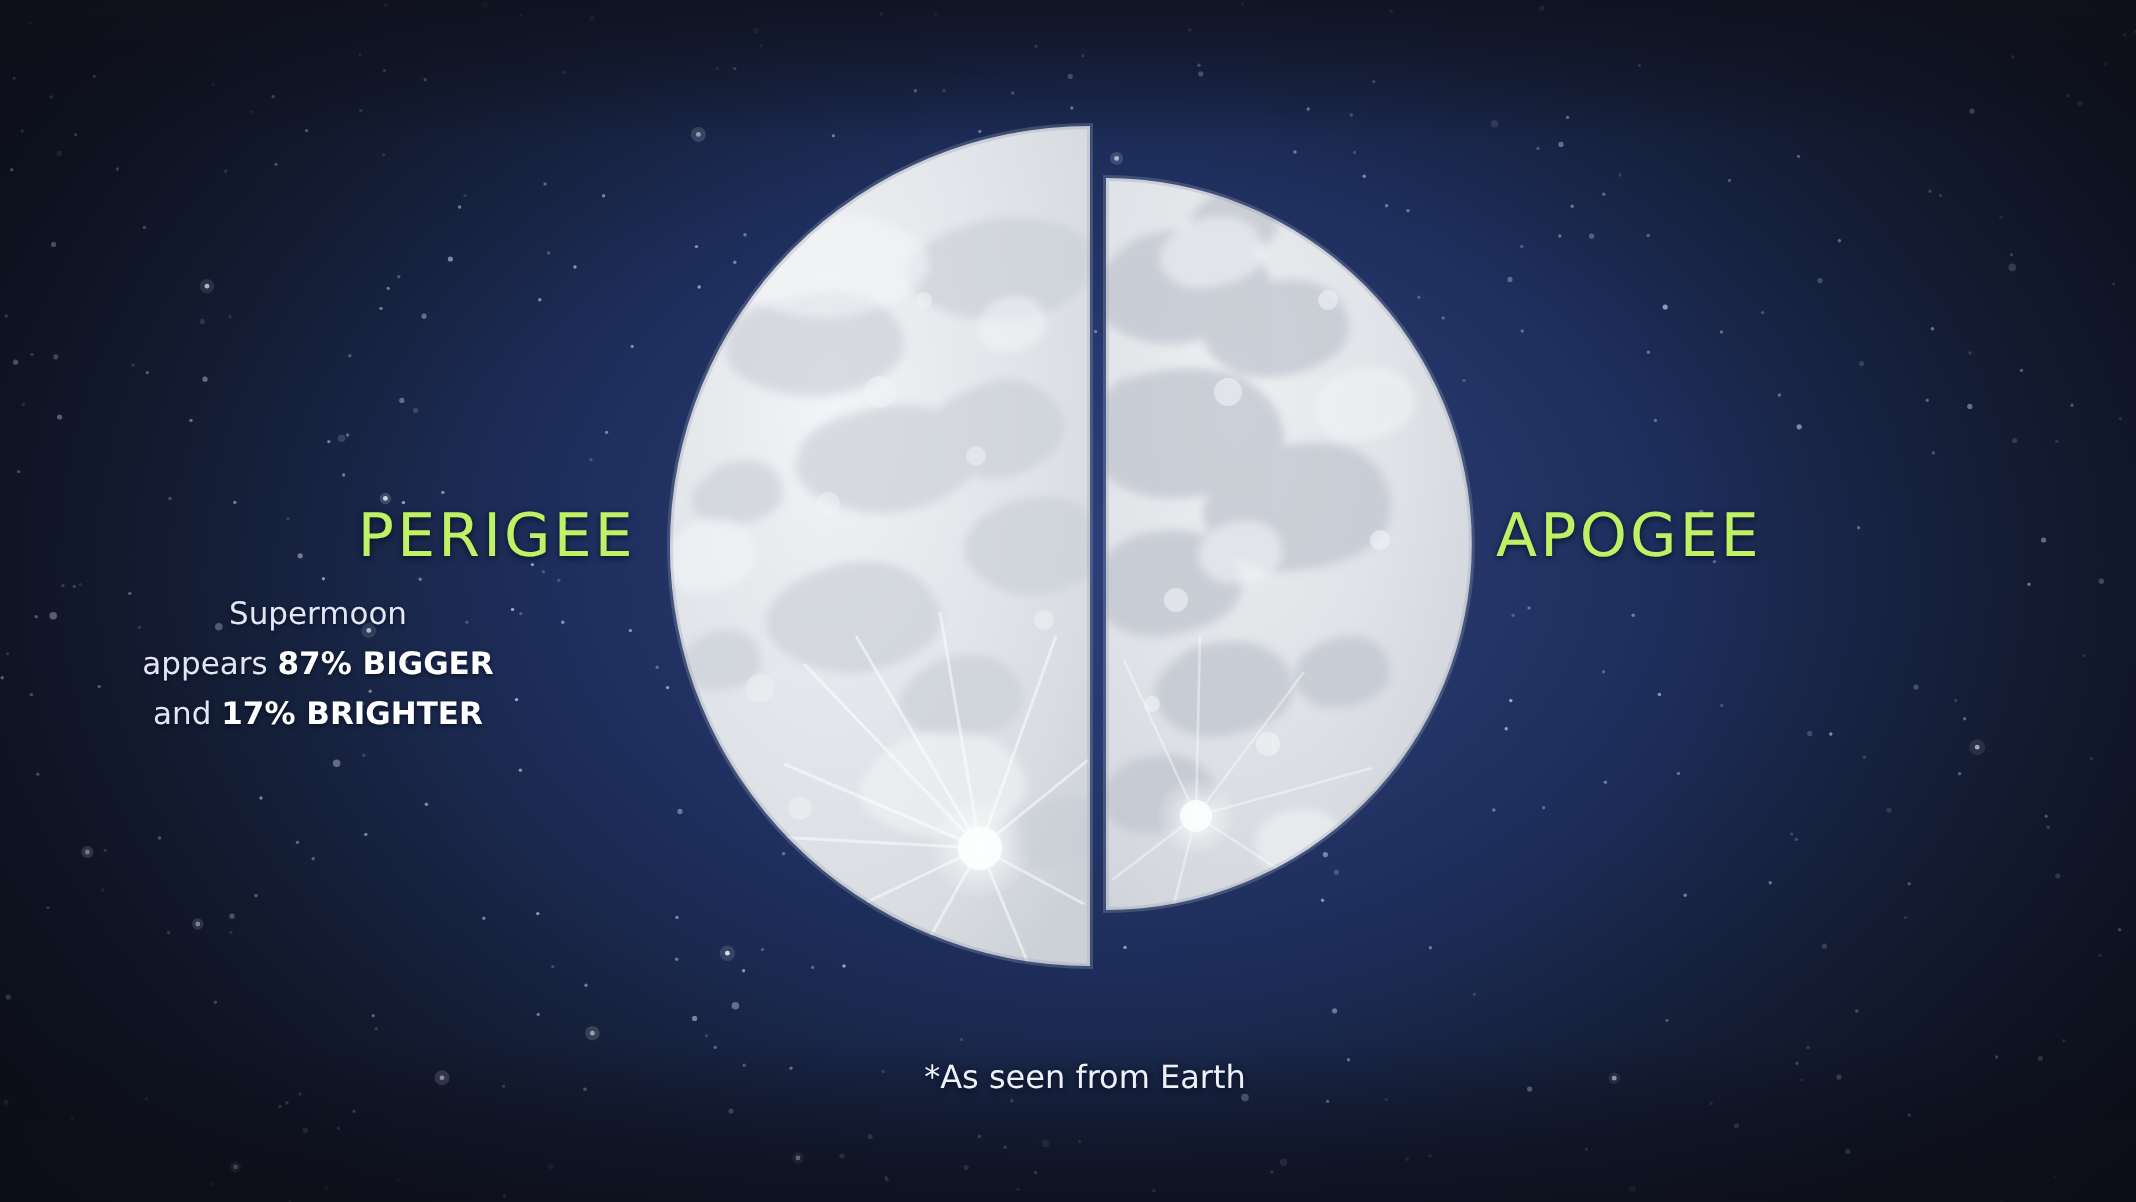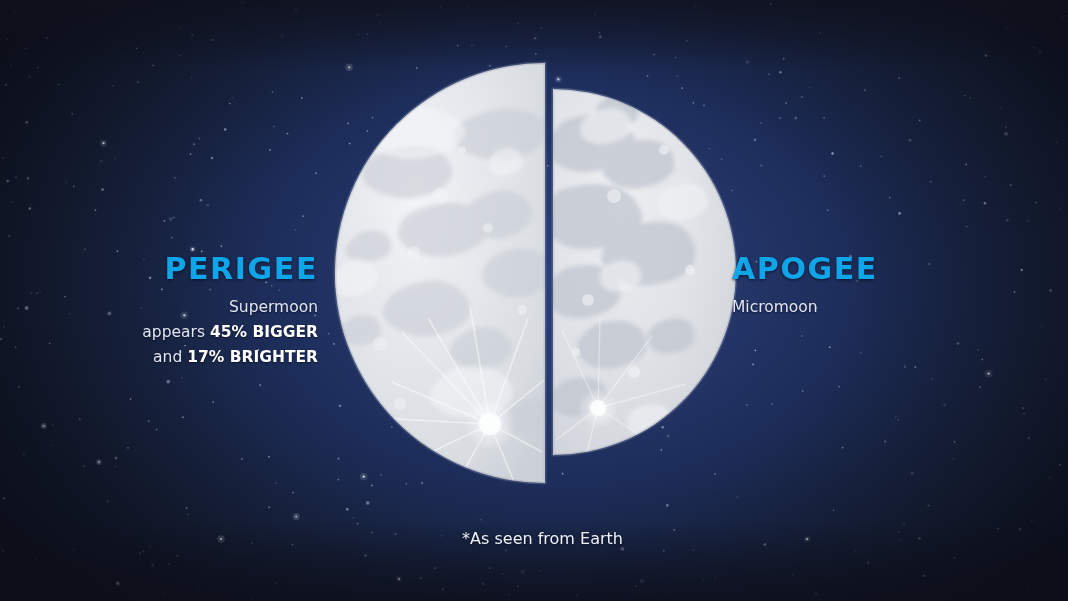--- a/index.html
+++ b/index.html
@@ -61,46 +61,47 @@
     inset: 0;
   }
   
   .label-block {
     position: absolute;
     color: #ffffff;
   }
   .label-title {
     font-size: 30px;
     letter-spacing: 1.6px;
-    font-weight: 700;
-    color: #0ea5e9;
+    font-weight: 400;
+    color: #bef264;
     text-shadow: 0 1px 3px rgba(6,10,28,0.75);
     white-space: nowrap;
   }
   .label-sub {
     font-size: 15.5px;
     line-height: 25px;
     color: #e2e6f2;
     font-weight: 400;
     text-shadow: 0 1px 2px rgba(6,10,28,0.7);
     white-space: nowrap;
+    text-align: center;
   }
   .label-sub b {
     font-weight: 700;
     color: #ffffff;
   }
   #perigee-block {
     left: 0;
     top: 251px;
     width: 318px;
     text-align: right;
   }
   #perigee-block .label-title { margin-bottom: 9px; }
   #apogee-block {
-    left: 732px;
+    left: 748px;
     top: 251px;
     text-align: left;
   }
   #apogee-block .label-title { margin-bottom: 9px; }
   #footnote {
     position: absolute;
     left: 17px;
     right: 0;
     top: 529px;
     text-align: center;
@@ -611,24 +612,23 @@
         <circle cx="598" cy="408" r="20" fill="url(#tychoGlow)"></circle>
         <circle cx="598" cy="408" r="8" fill="#fdfefe" opacity="0.85"></circle>
       </g>
       <path d="M 553 89 A 183 183 0 0 1 553 455 Z" fill="none" stroke="rgba(150,160,178,0.30)" stroke-width="3"></path>
     </g>
   </svg>
 
   <div id="perigee-block" class="label-block">
     <div class="label-title">PERIGEE</div>
     <div class="label-sub">Supermoon</div>
-    <div class="label-sub">appears <b>45% BIGGER</b></div>
+    <div class="label-sub">appears <b>87% BIGGER</b></div>
     <div class="label-sub">and <b>17% BRIGHTER</b></div>
   </div>
 
   <div id="apogee-block" class="label-block">
     <div class="label-title">APOGEE</div>
-    <div class="label-sub">Micromoon</div>
   </div>
 
   <div id="footnote">*As seen from Earth</div>
 
 </div>
 
 </body></html>

